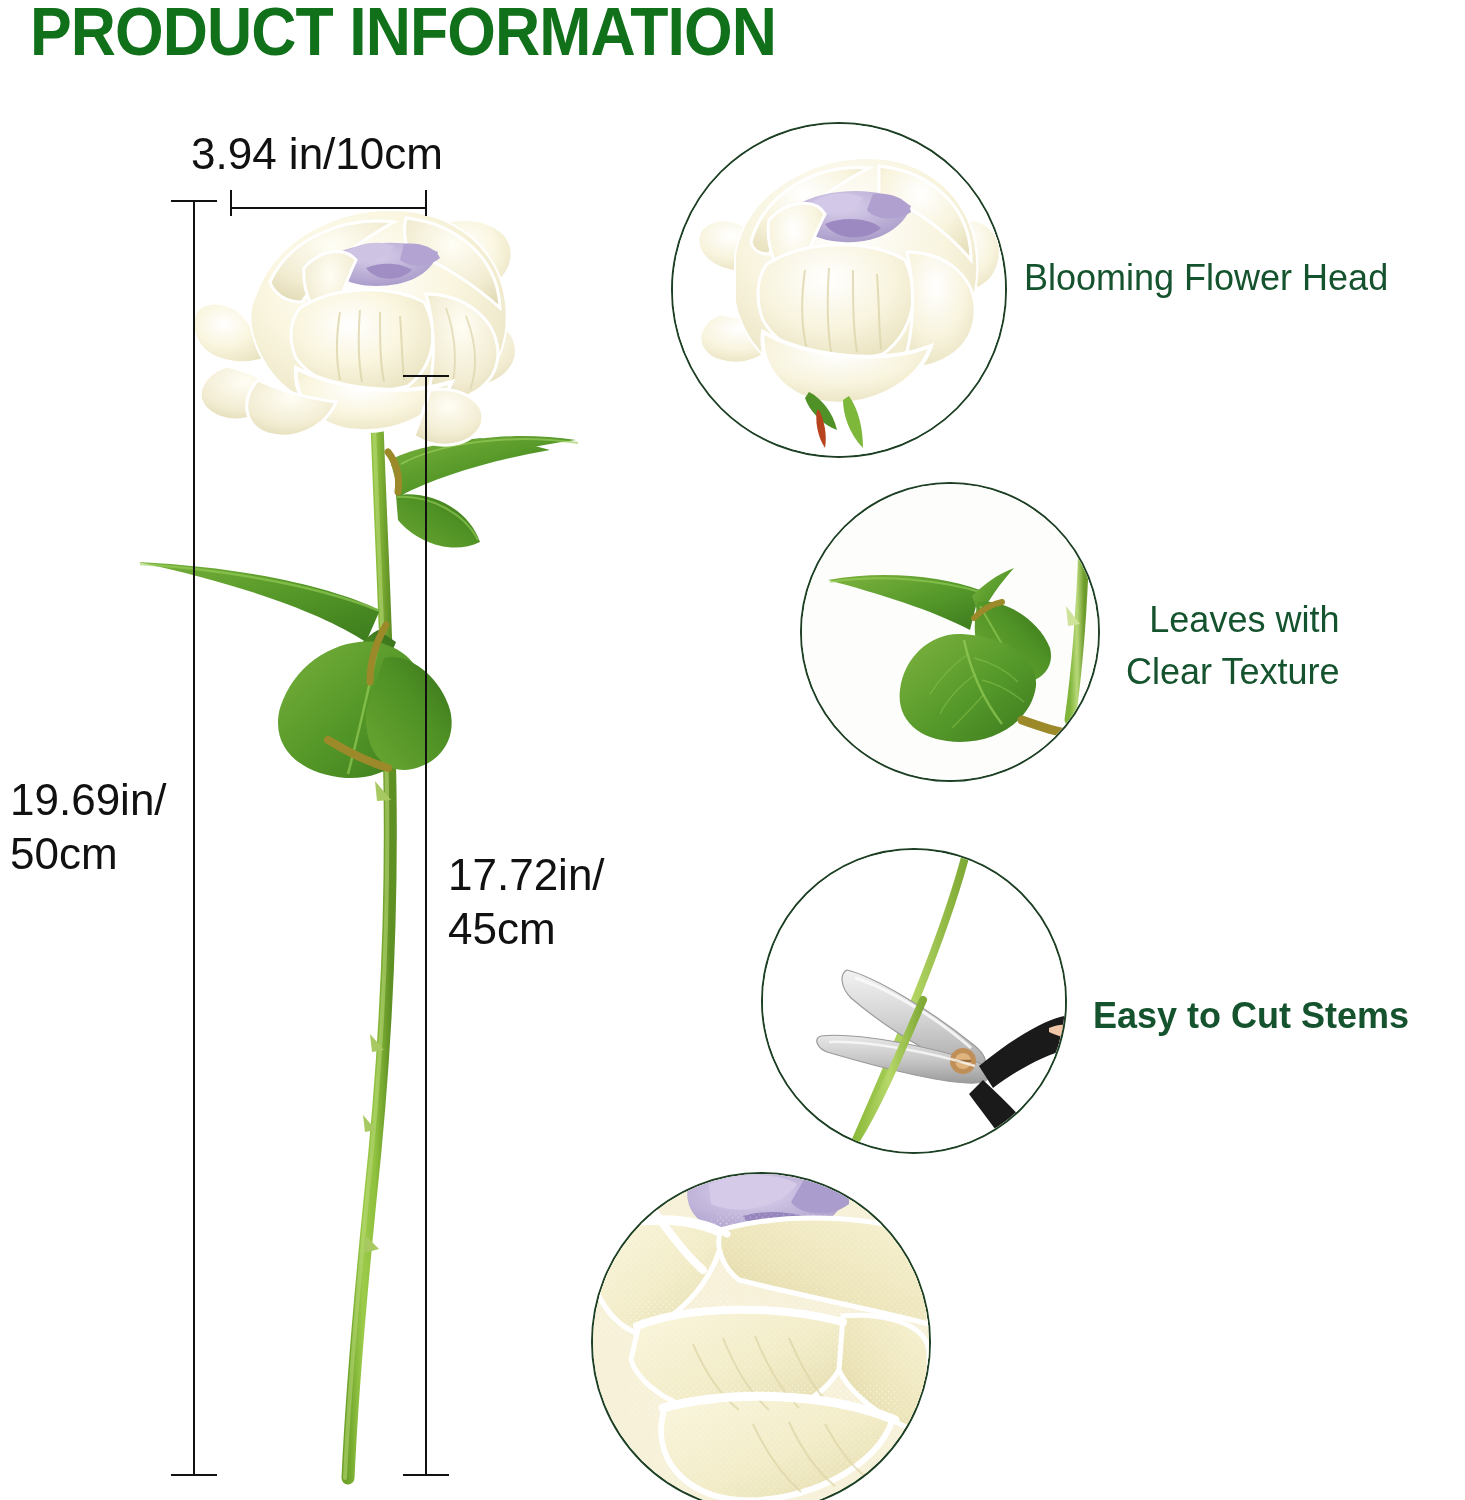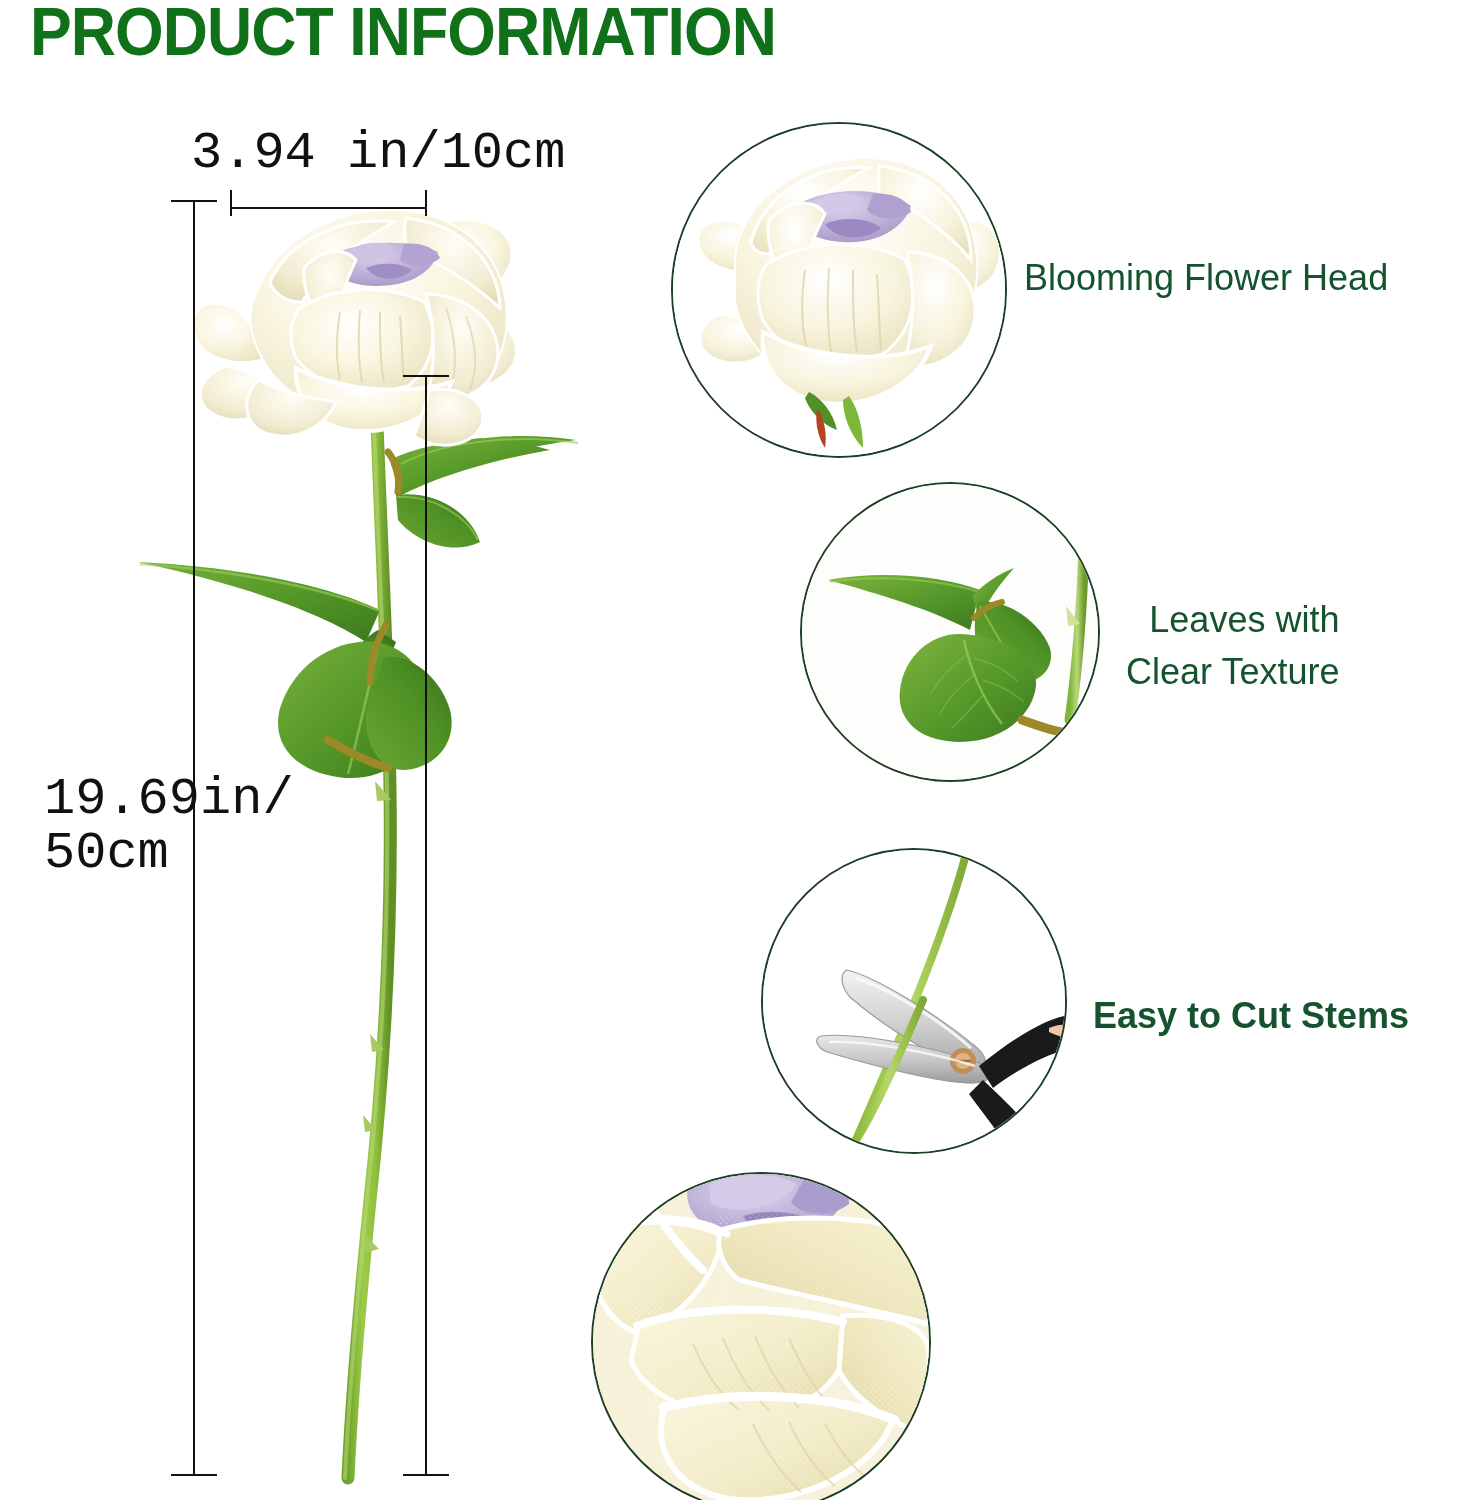--- a/index.html
+++ b/index.html
@@ -23,27 +23,27 @@
     letter-spacing:-1px;
     transform:scaleX(0.92);
     transform-origin:left top;
     white-space:nowrap;
     font-family:"Liberation Sans", sans-serif;
   }
 
   
   .dim-text{
     color:#111111;
-    font-size:52px;
+    font-size:44px;
     line-height:54px;
     white-space:pre-line;
-    font-family:Liberation Mono, monospace;
+    font-family:Liberation Sans, sans-serif;
   }
   #dim-width-label{left:183px;top:127px;}
-  #dim-total-label{left:2px;top:773px;margin-left:34px;}
+  #dim-total-label{left:2px;top:773px;}
   #dim-stem-label{left:440px;top:848px;}
 
   
   .vline{background:#111;width:2px;}
   .hline{background:#111;height:2px;}
 
   
   .caption{
     color:#14532d;
     font-size:36px;
@@ -254,20 +254,22 @@
     <div class="abs hline" style="left:163px;top:1474px;width:46px;"></div>
   </div>
   <div class="abs dim-text" id="dim-total-label">19.69in/
 50cm</div>
 
   <div class="abs">
     <div class="abs vline" style="left:417px;top:375px;height:1100px;"></div>
     <div class="abs hline" style="left:395px;top:375px;width:46px;"></div>
     <div class="abs hline" style="left:395px;top:1474px;width:46px;"></div>
   </div>
+  <div class="abs dim-text" id="dim-stem-label">17.72in/
+45cm</div>
 
   <div class="abs circle" id="inset-flower-head">
     <svg class="insvg" viewBox="0 0 332 332" xmlns="http://www.w3.org/2000/svg">
       <defs>
         <radialGradient id="p1" cx="0.45" cy="0.3" r="0.85">
           <stop offset="0%" stop-color="#ffffff"></stop>
           <stop offset="50%" stop-color="#f8f4de"></stop>
           <stop offset="100%" stop-color="#e4ddb6"></stop>
         </radialGradient>
         <radialGradient id="lv1" cx="0.4" cy="0.3" r="0.8">

